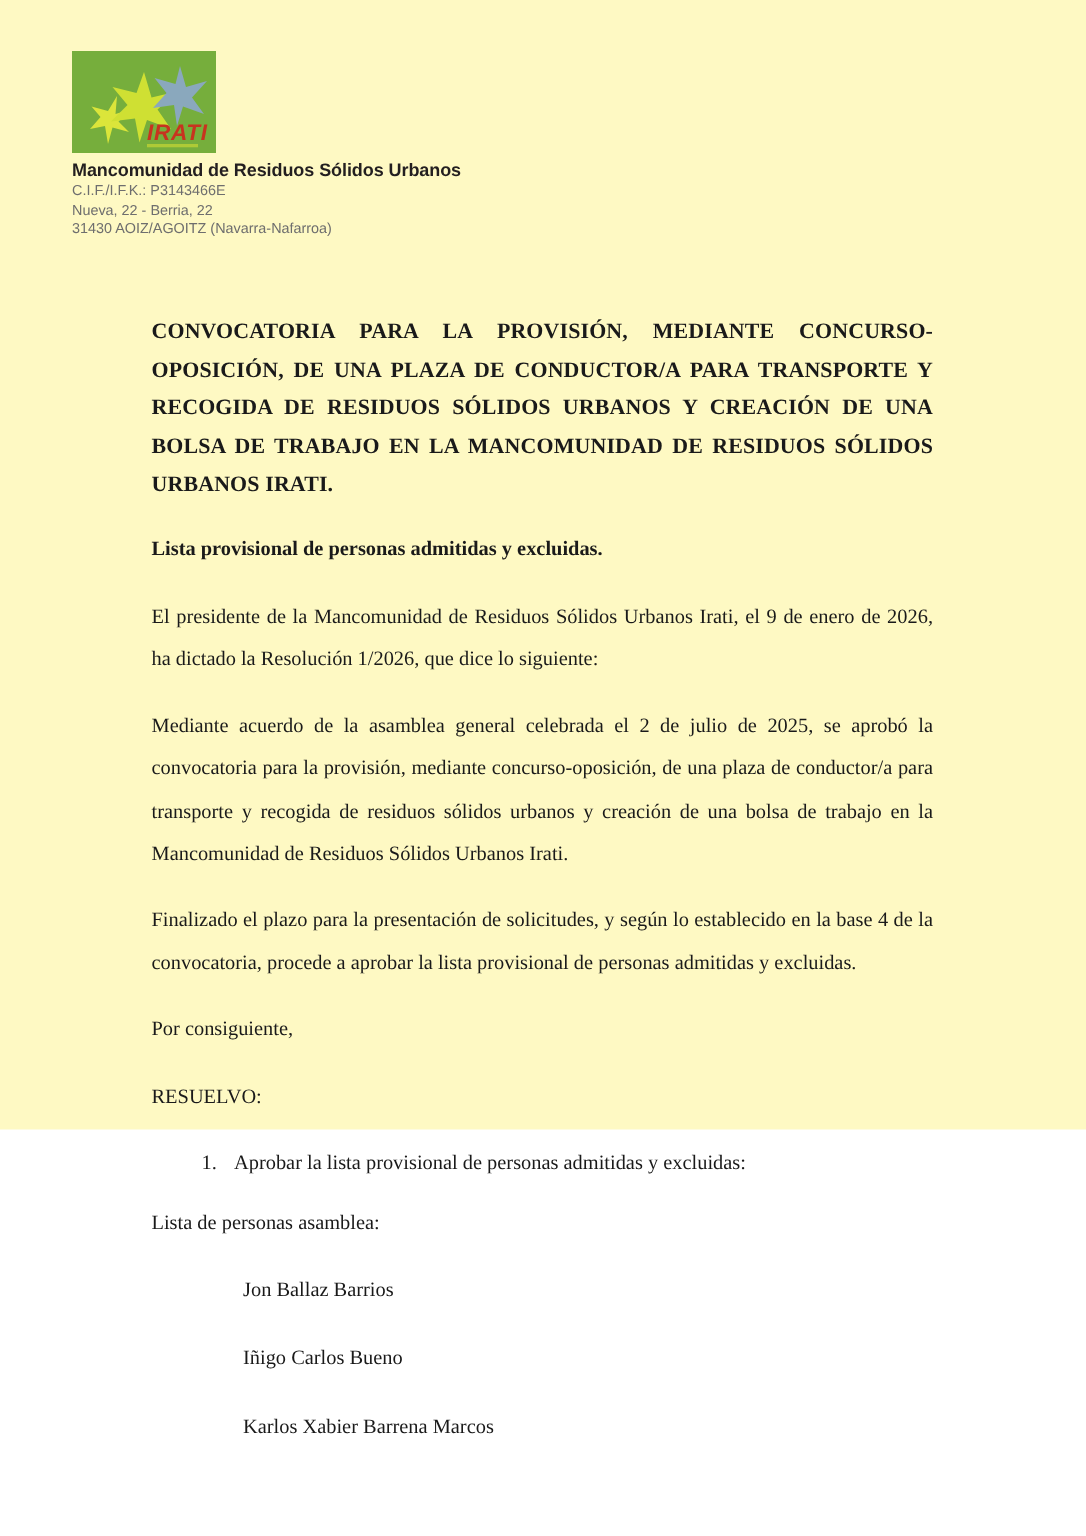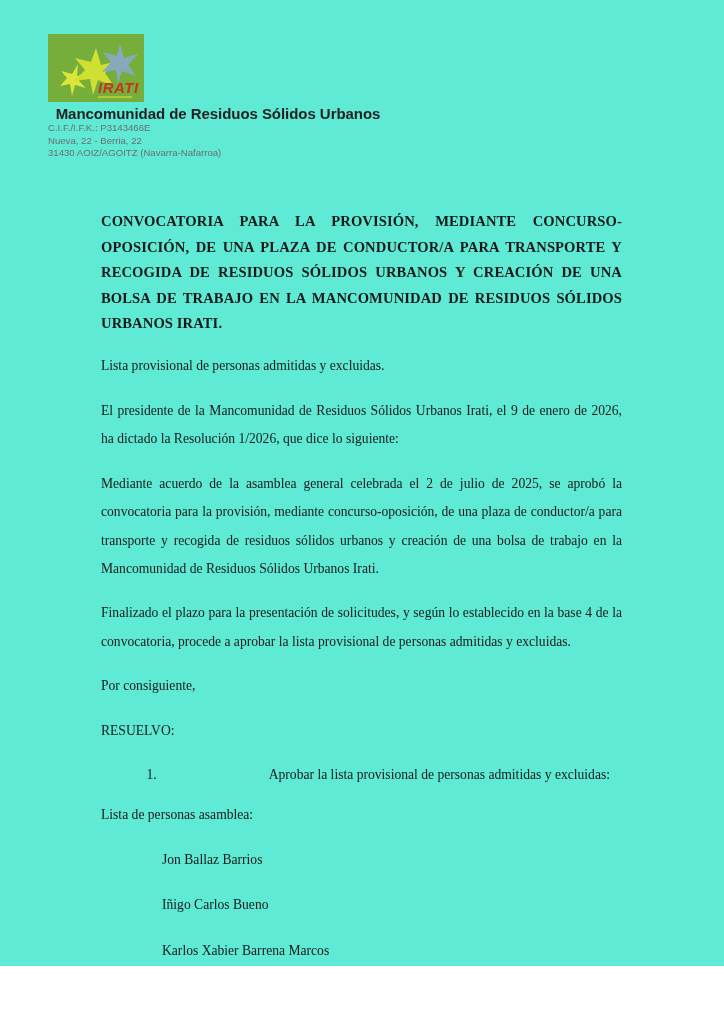--- a/index.html
+++ b/index.html
@@ -12,22 +12,22 @@
     width: 724px;
     height: 1024px;
     position: relative;
     overflow: hidden;
     font-family: "Liberation Serif", "DejaVu Serif", serif;
     color: #1a1a1a;
   }
 
   .page {
     width: 724px;
-    height: 966px;
-    background: #5eead4;
+    height: 753px;
+    background: #fef9c3;
     position: relative;
     box-sizing: border-box;
   }
 
   
   .letterhead {
     position: absolute;
     left: 48px;
     top: 34px;
     width: 340px;
@@ -44,26 +44,25 @@
   .logo-mark svg {
     display: block;
     width: 96px;
     height: 68px;
   }
 
   .org-names {
     margin-top: 5px;
     font-family: "Liberation Sans", "DejaVu Sans", sans-serif;
     font-weight: bold;
-    font-size: 15px;
+    font-size: 12px;
     line-height: 13.4px;
     color: #231f20;
     letter-spacing: -0.05px;
     white-space: nowrap;
-    text-align: center;
   }
   .org-names .line2 { display: block; }
 
   .org-address {
     margin-top: 2px;
     font-family: "Liberation Sans", "DejaVu Sans", sans-serif;
     font-size: 9.6px;
     line-height: 12.2px;
     color: #6e6e6e;
     white-space: nowrap;
@@ -84,21 +83,21 @@
     line-height: 25.6px;
     text-align: justify;
     text-align-last: left;
     text-transform: uppercase;
     margin: 0 0 18px 0;
     letter-spacing: 0.1px;
   }
 
   .subtitle {
     font-size: 13.6px;
-    font-weight: normal;
+    font-weight: bold;
     line-height: 22px;
     margin: 0 0 20px 0;
     text-align: left;
   }
 
   p.para {
     font-size: 13.6px;
     line-height: 28.4px;
     text-align: justify;
     text-align-last: left;
@@ -113,22 +112,21 @@
   }
 
   ol.resolve-list {
     margin: 10px 0 12px 0;
     padding-left: 47px;
     font-size: 13.6px;
     line-height: 28.4px;
   }
   ol.resolve-list li {
     padding-left: 8px;
-    margin: 12px;
-    text-align: right;
+    margin: 0;
   }
 
   .names-list {
     margin: 15px;
     padding: 0;
     list-style: none;
   }
   .names-list li {
     font-size: 13.6px;
     line-height: 28.4px;

